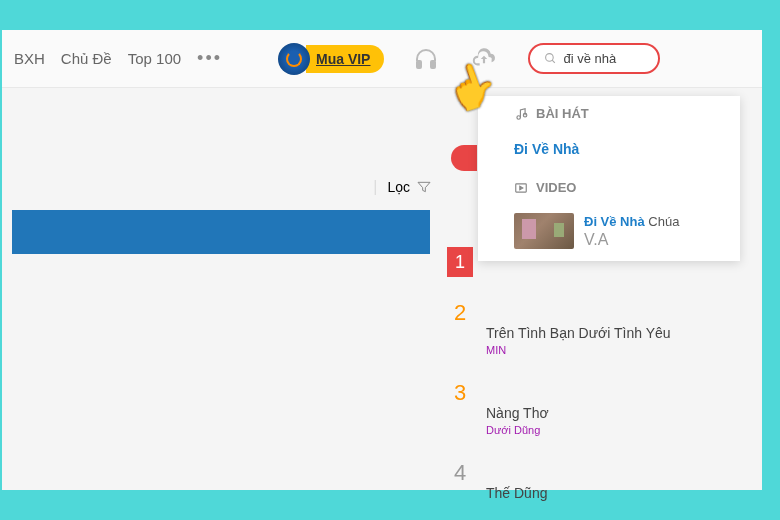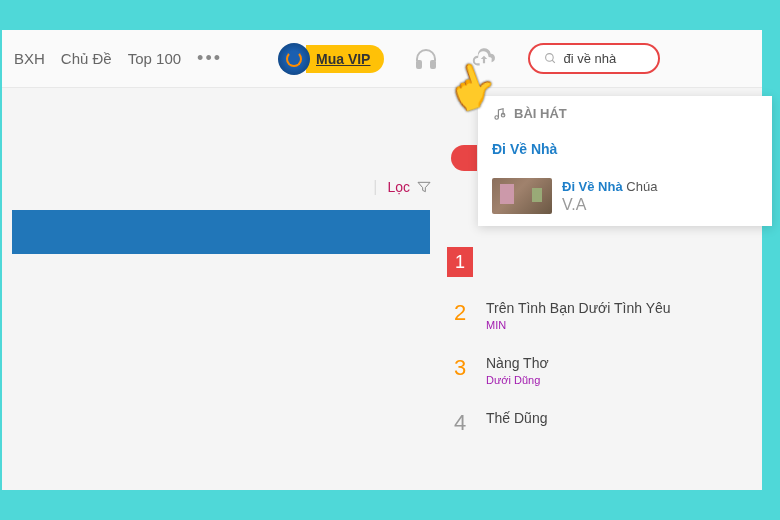--- a/index.html
+++ b/index.html
@@ -11,48 +11,48 @@
     .vip-badge { display: flex; align-items: center; margin-left: 40px; }
     .vip-circle { width: 32px; height: 32px; border-radius: 50%; background: radial-gradient(circle, #1a5fb0 35%, #0d3a6e 100%); display: flex; align-items: center; justify-content: center; position: relative; }
     .vip-circle::after { content: ''; width: 12px; height: 12px; border: 2px solid #ff8c00; border-radius: 50%; border-top-color: transparent; }
     .vip-text { background: #ffc107; color: #333; font-weight: bold; font-size: 14px; padding: 6px 14px 6px 10px; border-radius: 0 16px 16px 0; margin-left: -4px; text-decoration: underline; }
     .icon-btn { width: 32px; height: 32px; display: flex; align-items: center; justify-content: center; cursor: pointer; color: #bbb; margin-left: 10px; }
     .search-box { display: flex; align-items: center; background: #fff; border: 2px solid #e84545; border-radius: 20px; padding: 6px 14px; margin-left: 12px; width: 132px; }
     .search-box svg { margin-right: 6px; }
     .search-text { font-size: 13px; color: #444; }
     .pointer-hand { position: absolute; left: 445px; top: 62px; z-index: 20; }
     .hand-emoji { font-size: 42px; transform: rotate(-20deg) scaleX(-1); display: inline-block; filter: drop-shadow(0 0 1px #333); }
-    .dropdown { position: absolute; left: 478px; top: 96px; width: 294px; background: #fff; box-shadow: 0 2px 10px rgba(0,0,0,0.15); z-index: 10; }
+    .dropdown { position: absolute; left: 478px; top: 96px; width: 262px; background: #fff; box-shadow: 0 2px 10px rgba(0,0,0,0.15); z-index: 10; padding-left: 22px; }
     .section-header { display: flex; align-items: center; padding: 10px 14px; color: #888; font-size: 13px; font-weight: 600; gap: 8px; }
     .song-result { padding: 10px 14px; }
     .song-title { color: #1e7fc9; font-weight: bold; font-size: 14px; margin-bottom: 3px; }
     .song-artist { color: #999; font-size: 12px; }
     .video-result { display: flex; align-items: center; padding: 8px 14px 12px; gap: 10px; }
     .video-thumb { width: 60px; height: 36px; background: linear-gradient(135deg, #8b6f5c 0%, #a0826d 40%, #6b5844 100%); border-radius: 2px; position: relative; overflow: hidden; }
     .video-thumb::before { content:''; position:absolute; left:8px; top:6px; width:14px; height:20px; background:#c9a; }
     .video-thumb::after { content:''; position:absolute; right:10px; top:10px; width:10px; height:14px; background:#9a7; }
     .video-info { flex: 1; }
     .video-title { font-size: 13px; }
     .video-title .bold-part { color: #1e7fc9; font-weight: bold; }
     .video-title .rest { color: #555; margin-top: 6px; }
     .video-artist { color: #999; font-size: 16px; margin-top: 2px; }
     .content-area { padding: 20px 10px 0 10px; }
     .filter-row { display: flex; justify-content: flex-end; align-items: center; padding-right: 320px; margin-top: 70px; margin-bottom: 12px; }
     .filter-sep { color: #ddd; margin-right: 10px; }
-    .filter-label { color: #be185d; font-size: 14px; margin-right: 6px; }
+    .filter-label { color: #000000; font-size: 14px; margin-right: 6px; }
     .bluebar { height: 44px; background: #2176b8; margin-top: 14px; margin-right: 322px; }
     .chart-list { position: absolute; left: 448px; top: 260px; width: 290px; }
     .chart-row { display: flex; align-items: flex-start; padding: 12px 0; gap: 14px; }
     .chart-num { font-size: 22px; font-weight: 300; width: 24px; text-align: center; }
     .badge-1 { position: absolute; left: 447px; top: 247px; background: #e84545; color: #fff; width: 26px; height: 30px; display: flex; align-items: center; justify-content: center; font-size: 18px; }
     .num-2 { color: #ff9500; }
     .num-3 { color: #ff9500; }
     .num-4 { color: #999; }
     .chart-info { flex: 1; }
-    .chart-title { color: #444; font-size: 14px; margin-bottom: 3px; }
+    .chart-title { color: #444; font-size: 14px; margin-bottom: 3px; margin-top: 25px; }
     .chart-artist { color: #a21caf; font-size: 11px; }
     .red-pill { position: absolute; left: 451px; top: 145px; width: 26px; height: 26px; background: #e84545; border-radius: 14px 0 0 14px; }
   </style>
 </head>
 <body>
 
 <div class="app-frame">
   <div class="header">
     <span class="nav-item">BXH</span>
     <span class="nav-item">Chủ Đề</span>
@@ -103,20 +103,27 @@
     <svg width="14" height="14" viewBox="0 0 24 24" fill="none" stroke="#888" stroke-width="2">
         <circle cx="8" cy="18" r="3"></circle>
         <path d="M11 18V5l8-2v11"></path>
         <circle cx="19" cy="14" r="3"></circle>
       </svg>
     <span>BÀI HÁT</span>
   </div>
   <div class="song-result">
     <div class="song-title">Đi Về Nhà</div>
   </div>
+  <div class="section-header">
+    <svg width="14" height="14" viewBox="0 0 24 24" fill="none" stroke="#888" stroke-width="2">
+        <rect x="3" y="5" width="18" height="14" rx="1"></rect>
+        <path d="M10 9l5 3-5 3z" fill="#888"></path>
+      </svg>
+    <span>VIDEO</span>
+  </div>
   <div class="video-result">
     <div class="video-thumb"></div>
     <div class="video-info">
       <div class="video-title">
         <span class="bold-part">Đi Về Nhà</span><span class="rest"> Chúa</span>
       </div>
       <div class="video-artist">V.A</div>
     </div>
   </div>
 </div>

